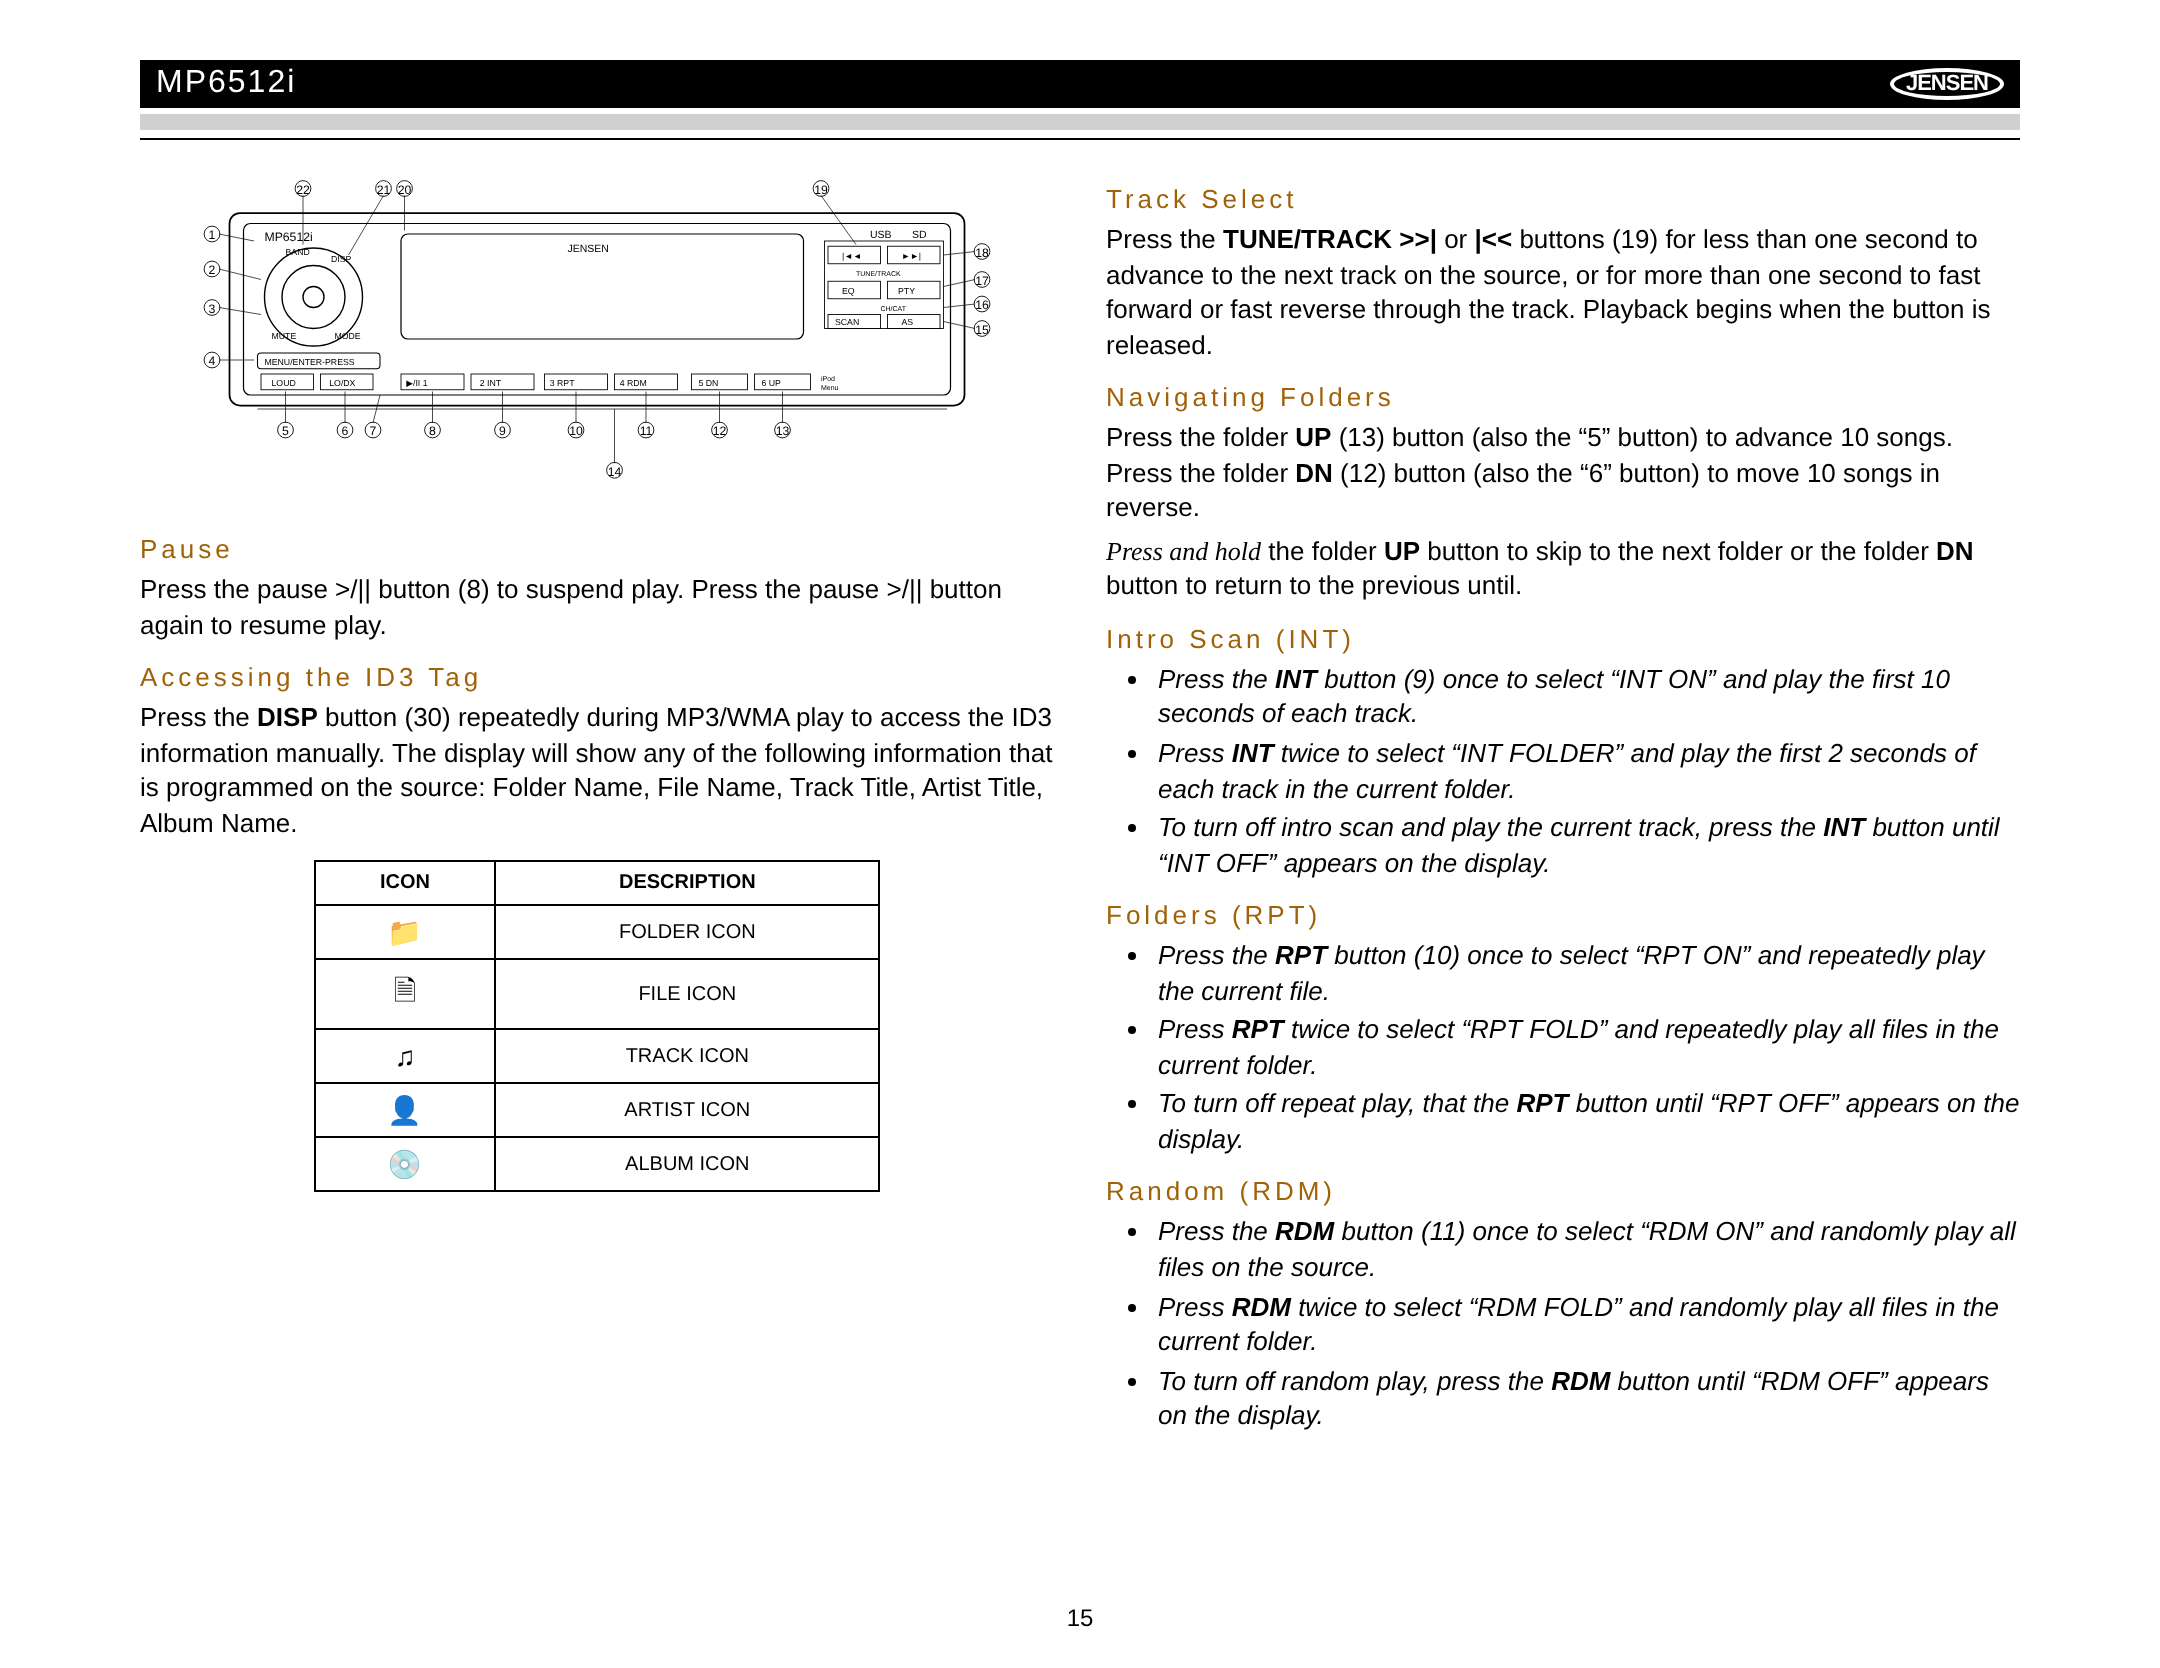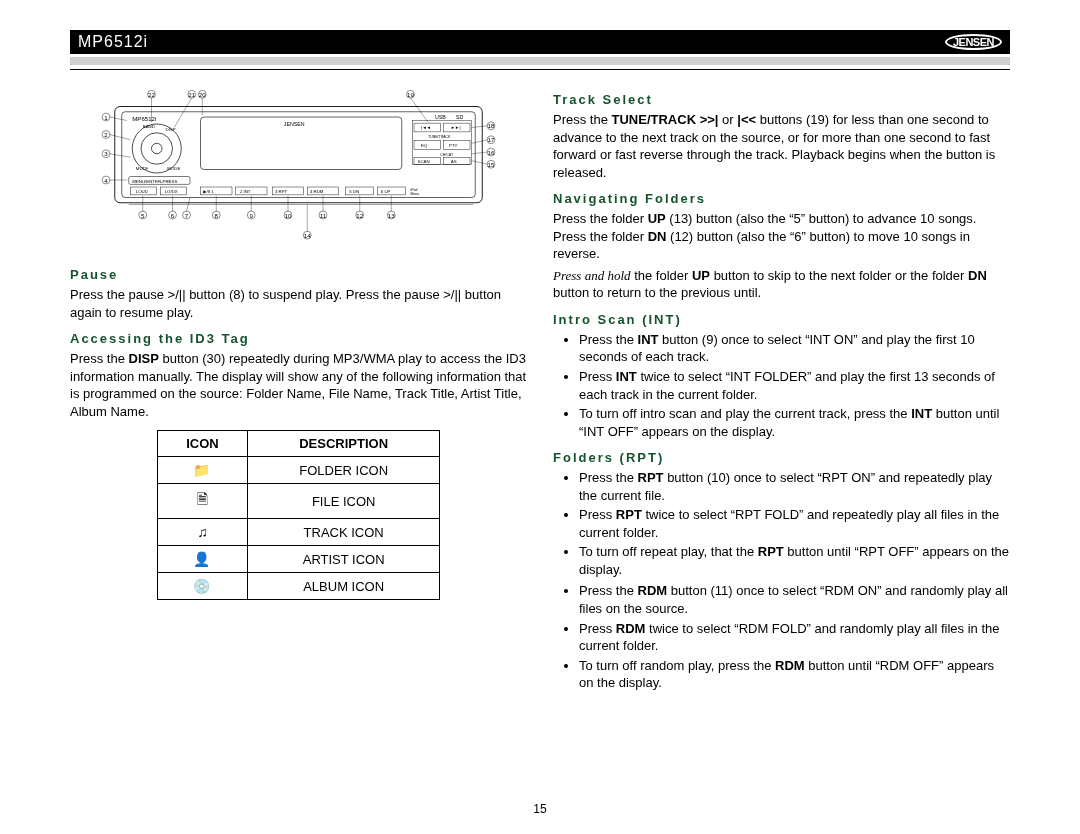--- a/index.html
+++ b/index.html
@@ -57,38 +57,37 @@
   .diagram-area {
     width: 100%;
     height: 175px;
     position: relative;
     margin-bottom: 10px;
   }
   .diagram-area svg { width: 100%; height: 100%; }
   .section-heading {
     font-size: 13px;
     letter-spacing: 2px;
-    color: #14532d;
+    color: #a16207;
     margin: 10px 0 4px 0;
-    font-weight: bold;
   }
   p { line-height: 1.35; margin-bottom: 4px; }
   em.ital { font-style: italic; font-family: Liberation Serif, serif; }
   ul { list-style: disc; padding-left: 26px; margin-bottom: 4px; }
-  li { line-height: 1.35; margin-bottom: 2px; }
+  li { line-height: 1.35; margin-bottom: 2px; font-style: italic; }
   strong { font-weight: bold; }
   table.icon-table {
     border-collapse: collapse;
     margin: 10px auto 0 auto;
     width: 62%;
   }
   table.icon-table th, table.icon-table td {
     border: 1px solid #000;
     padding: 5px 8px;
-    font-size: 13px;
+    font-size: 10px;
     text-align: center;
   }
   table.icon-table th {
     font-weight: bold;
   }
   table.icon-table td:first-child { width: 32%; font-size: 14px; }
   .page-num {
     position: absolute;
     bottom: 18px;
     left: 0; right: 0;
@@ -303,31 +302,32 @@
     <p>
       <span>Press the folder </span><strong>UP</strong><span> (13) button (also the “5” button) to advance 10 songs. Press the folder </span><strong>DN</strong><span> (12) button (also the “6” button) to move 10 songs in reverse.</span>
     </p>
     <p>
       <em class="ital">Press and hold</em><span> the folder </span><strong>UP</strong><span> button to skip to the next folder or the folder </span><strong>DN</strong><span> button to return to the previous until.</span>
     </p>
 
     <div class="section-heading">Intro Scan (INT)</div>
     <ul>
       <li><span>Press the </span><strong>INT</strong><span> button (9) once to select “INT ON” and play the first 10 seconds of each track.</span></li>
-      <li><span>Press </span><strong>INT</strong><span> twice to select “INT FOLDER” and play the first 13 seconds of each track in the current folder.</span></li>
+      <li><span>Press </span><strong>INT</strong><span> twice to select “INT FOLDER” and play the first 2 seconds of each track in the current folder.</span></li>
       <li><span>To turn off intro scan and play the current track, press the </span><strong>INT</strong><span> button until “INT OFF” appears on the display.</span></li>
     </ul>
 
     <div class="section-heading">Folders (RPT)</div>
     <ul>
       <li><span>Press the </span><strong>RPT</strong><span> button (10) once to select “RPT ON” and repeatedly play the current file.</span></li>
       <li><span>Press </span><strong>RPT</strong><span> twice to select “RPT FOLD” and repeatedly play all files in the current folder.</span></li>
       <li><span>To turn off repeat play, that the </span><strong>RPT</strong><span> button until “RPT OFF” appears on the display.</span></li>
     </ul>
 
+    <div class="section-heading">Random (RDM)</div>
     <ul>
       <li><span>Press the </span><strong>RDM</strong><span> button (11) once to select “RDM ON” and randomly play all files on the source.</span></li>
       <li><span>Press </span><strong>RDM</strong><span> twice to select “RDM FOLD” and randomly play all files in the current folder.</span></li>
       <li><span>To turn off random play, press the </span><strong>RDM</strong><span> button until “RDM OFF” appears on the display.</span></li>
     </ul>
 
   </div>
 </div>
 
 <div class="page-num">15</div>

